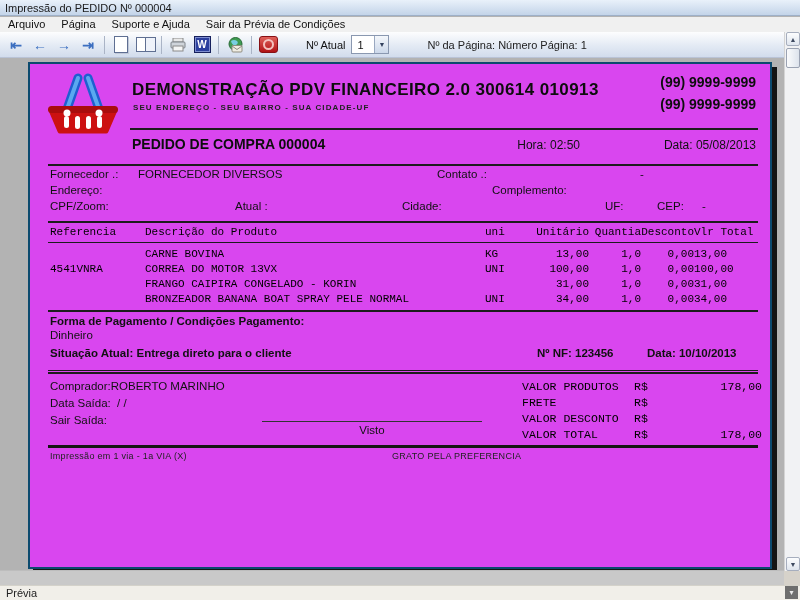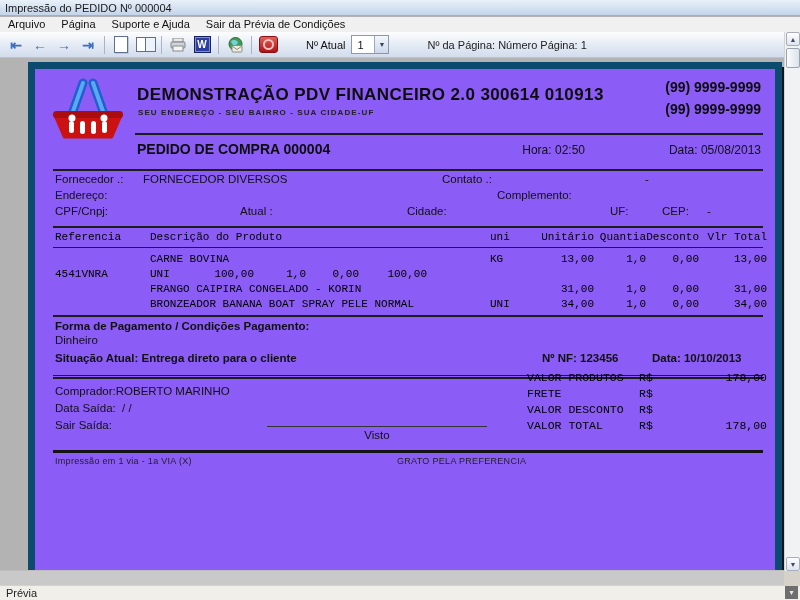--- a/index.html
+++ b/index.html
@@ -47,41 +47,41 @@
     background:linear-gradient(90deg,#fafbfc,#dde3ec);border:1px solid #9aa2b2;border-radius:2px;box-sizing:border-box;}
   .hscroll{position:absolute;left:0;right:16px;bottom:15px;height:14px;background:#c9c9c9;border-top:1px solid #bdbdbd;}
   .corner{position:absolute;right:0;bottom:15px;width:16px;height:14px;background:#d6d2ca;}
   .statusbar{position:absolute;left:0;right:0;bottom:0;height:15px;background:#f1efe9;
     border-top:1px solid #d4d2ca;font-size:11px;color:#222;line-height:15px;padding-left:6px;box-sizing:border-box;}
   .status-corner{position:absolute;right:2px;bottom:1px;width:13px;height:13px;background:#6e6e6e;
     display:flex;align-items:center;justify-content:center;color:#e8e8e8;font-size:8px;}
 
   
   .preview{position:absolute;left:0;top:58px;width:784px;bottom:29px;background:#b3b3b3;}
-  .page{position:absolute;left:28px;top:4px;width:740px;height:503px;background:#8b5cf6;
-    border:7px solid #0c4a6e;box-shadow:5px 5px 0 #141414;}
+  .page{position:absolute;left:28px;top:4px;width:740px;height:503px;background:#d946ef;
+    border:2px solid #0c4a6e;box-shadow:5px 5px 0 #141414;}
   .page *{box-sizing:border-box;}
   .abs{position:absolute;}
   .t{white-space:pre;color:#111;}
 
   .company{font-size:17px;font-weight:bold;letter-spacing:.4px;color:#0d0d0d;}
   .addr{font-size:8px;font-weight:bold;letter-spacing:1.1px;color:#222;}
   .phone{font-size:14px;font-weight:bold;text-align:right;color:#0d0d0d;}
   .rule{border-top:2px solid #1c1c1c;}
   .rule-thin{border-top:1px solid #1c1c1c;}
   .order-title{font-size:14px;font-weight:bold;color:#0d0d0d;}
   .hd-dt{font-size:12px;color:#111;}
   .lbl{font-size:11.5px;color:#111;}
   .mono{font-family:"Liberation Mono","DejaVu Sans Mono",monospace;}
 
   .item-head,.item-row{display:flex;font-size:11px;line-height:15px;}
   .item-head span,.item-row span{white-space:pre;overflow:hidden;}
   .c-ref{width:95px;} .c-desc{width:340px;} .c-uni{width:42px;}
   .c-unit{width:62px;text-align:right;} .c-qty{width:52px;text-align:right;}
-  .c-disc{width:53px;text-align:right;} .c-total{width:68px;text-align:right;}
+  .c-disc{width:53px;text-align:right;} .c-total{width:68px;text-align:left;}
   .item-head{font-weight:normal;}
 
   .dbl-rule{border-top:1px solid #1c1c1c;border-bottom:2px solid #1c1c1c;height:4px;}
   .tot-row{display:flex;font-size:11.5px;line-height:16px;}
   .tot-lbl{width:112px;white-space:pre;} .tot-cur{width:30px;} .tot-val{flex:1;text-align:right;white-space:pre;}
   .sign{border-top:1px solid #333;text-align:center;font-size:11.5px;color:#111;padding-top:2px;}
   .smallfoot{font-size:9px;color:#222;letter-spacing:.3px;}
 </style>
 </head>
 <body>
@@ -189,21 +189,21 @@
         <span class="abs lbl t" style="left:20px">Fornecedor .:</span>
         <span class="abs lbl t" style="left:108px">FORNECEDOR DIVERSOS</span>
         <span class="abs lbl t" style="left:407px">Contato .:</span>
         <span class="abs lbl t" style="left:610px">-</span>
       </div>
       <div class="abs" style="left:0;right:0;top:120px;height:16px">
         <span class="abs lbl t" style="left:20px">Endereço:</span>
         <span class="abs lbl t" style="left:462px">Complemento:</span>
       </div>
       <div class="abs" style="left:0;right:0;top:136px;height:16px">
-        <span class="abs lbl t" style="left:20px">CPF/Cnpj:</span>
+        <span class="abs lbl t" style="left:20px">CPF/Zoom:</span>
         <span class="abs lbl t" style="left:205px">Atual :</span>
         <span class="abs lbl t" style="left:372px">Cidade:</span>
         <span class="abs lbl t" style="left:575px">UF:</span>
         <span class="abs lbl t" style="left:627px">CEP:</span>
         <span class="abs lbl t" style="left:672px">-</span>
       </div>
       <div class="abs rule" style="left:18px;right:12px;top:157px"></div>
 
       <div class="abs mono item-head" style="left:20px;width:712px;top:161px">
         <span class="c-ref">Referencia</span>
@@ -221,20 +221,21 @@
     <span class="c-desc">CARNE BOVINA</span>
     <span class="c-uni">KG</span>
     <span class="c-unit">13,00</span>
     <span class="c-qty">1,0</span>
     <span class="c-disc">0,00</span>
     <span class="c-total">13,00</span>
   </div>
 
   <div class="item-row">
     <span class="c-ref">4541VNRA</span>
+    <span class="c-desc">CORREA DO MOTOR 13VX</span>
     <span class="c-uni">UNI</span>
     <span class="c-unit">100,00</span>
     <span class="c-qty">1,0</span>
     <span class="c-disc">0,00</span>
     <span class="c-total">100,00</span>
   </div>
 
   <div class="item-row">
     <span class="c-ref"></span>
     <span class="c-desc">FRANGO CAIPIRA CONGELADO - KORIN</span>
@@ -262,21 +263,21 @@
       <div class="abs lbl t" style="left:20px;top:283px;font-weight:bold">Situação Atual: Entrega direto para o cliente</div>
       <div class="abs lbl t" style="left:507px;top:283px;font-weight:bold">Nº NF: 123456</div>
       <div class="abs lbl t" style="left:617px;top:283px;font-weight:bold">Data: 10/10/2013</div>
       <div class="abs dbl-rule" style="left:18px;right:12px;top:306px"></div>
 
       <div class="abs lbl t" style="left:20px;top:316px">Comprador:ROBERTO MARINHO</div>
       <div class="abs lbl t" style="left:20px;top:333px">Data Saída:  / /</div>
       <div class="abs lbl t" style="left:20px;top:350px">Sair Saída:</div>
       <div class="abs sign" style="left:232px;width:220px;top:357px">Visto</div>
 
-      <div class="abs mono" style="left:492px;right:8px;top:301px">
+      <div class="abs mono" style="left:492px;right:8px;top:315px">
         <div class="tot-row">
           <span class="tot-lbl">VALOR PRODUTOS</span>
           <span class="tot-cur">R$</span>
           <span class="tot-val">178,00</span>
         </div>
         <div class="tot-row">
           <span class="tot-lbl">FRETE</span>
           <span class="tot-cur">R$</span>
           <span class="tot-val"></span>
         </div>

